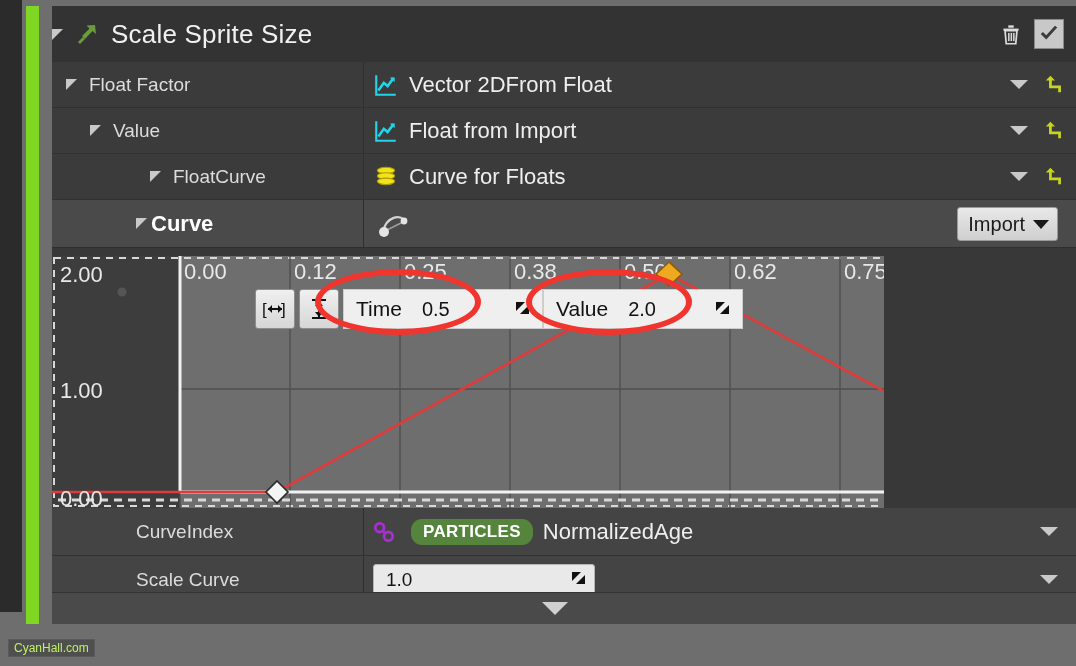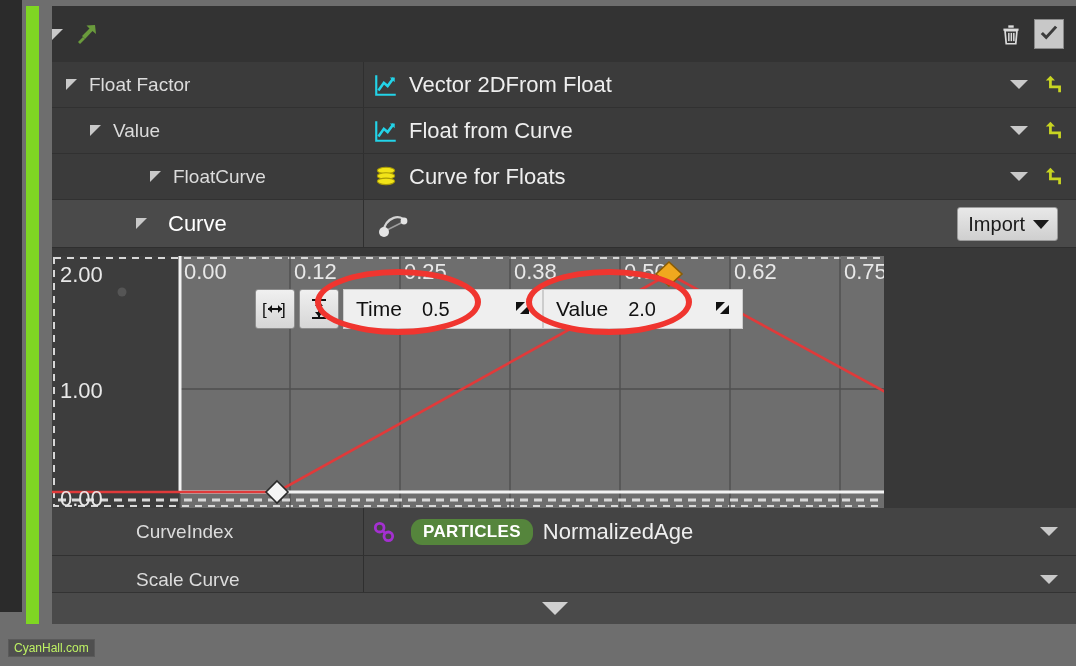--- a/index.html
+++ b/index.html
@@ -59,21 +59,21 @@
   .val-text { color: #eeeeee; font-size: 22px; margin-left: 10px; }
   .row-right { position: absolute; right: 10px; display: flex; align-items: center; gap: 16px; height: 100%; }
   .chev { width: 0; height: 0; border-left: 9px solid transparent; border-right: 9px solid transparent; border-top: 9px solid #c9c9c9; }
   .reset { width: 22px; height: 22px; }
 
   
   .curve-hdr {
     position: absolute; left: 0; width: 1024px; height: 48px; background: #4a4a4a;
     display: flex; align-items: center; border-bottom: 1px solid #2f2f2f;
   }
-  .curve-hdr .lbl { color: #ffffff; font-size: 22px; font-weight: normal; margin-left: 21px; }
+  .curve-hdr .lbl { color: #ffffff; font-size: 22px; font-weight: bold; margin-left: 4px; }
   .import-btn {
     position: absolute; right: 18px; top: 7px; height: 34px;
     background: linear-gradient(#e8e8e8,#cfcfcf);
     border: 1px solid #9a9a9a; border-radius: 3px;
     display: flex; align-items: center; padding: 0 8px 0 10px; gap: 8px;
     color: #1a1a1a; font-size: 20px;
   }
   .import-btn .dn { width: 0; height: 0; border-left: 8px solid transparent; border-right: 8px solid transparent; border-top: 9px solid #1a1a1a; }
 
   
@@ -143,20 +143,21 @@
   <div class="panel">
 
     <div class="hdr">
       <span class="tri-open"></span>
       <span class="hdr-icon">
         <svg width="24" height="24" viewBox="0 0 24 24">
           <path d="M20 3 L21 12 L17.5 9 L10 17 L7 14 L14.5 6.5 L11.5 3.5 Z" fill="#6a9b3c"></path>
           <path d="M3 20 L8 15 L10 17 L5 22 Z" fill="#6a9b3c"></path>
         </svg>
       </span>
+      <span class="hdr-title">Scale Sprite Size</span>
       <span class="hdr-right">
         <span class="trash">
           <svg width="26" height="26" viewBox="0 0 24 24">
             <rect x="5" y="7" width="14" height="2" fill="#dcdcdc"></rect>
             <rect x="9.5" y="4" width="5" height="2.2" fill="#dcdcdc"></rect>
             <path d="M6.5 9 L7.6 21 L16.4 21 L17.5 9 Z" fill="none" stroke="#dcdcdc" stroke-width="1.6"></path>
             <rect x="9.3" y="11" width="1.4" height="7.6" fill="#dcdcdc"></rect>
             <rect x="11.6" y="11" width="1.4" height="7.6" fill="#dcdcdc"></rect>
             <rect x="13.9" y="11" width="1.4" height="7.6" fill="#dcdcdc"></rect>
           </svg>
@@ -203,21 +204,21 @@
         <span style="margin-left:12px;">Value</span>
       </span>
       <span class="row-val">
         <span class="val-icon">
           <svg width="26" height="26" viewBox="0 0 24 24">
             <path d="M3 3 L3 21 L21 21" fill="none" stroke="#23d3e8" stroke-width="2"></path>
             <path d="M5 17 L10 10 L13.5 13 L19 5.5" fill="none" stroke="#23d3e8" stroke-width="2.4"></path>
             <path d="M15.5 5 L20 5 L20 9.5 Z" fill="#23d3e8"></path>
           </svg>
         </span>
-        <span class="val-text">Float from Curve</span>
+        <span class="val-text">Float from Import</span>
       </span>
       <span class="row-right">
         <span class="chev"></span>
         <span class="reset">
           <svg width="22" height="22" viewBox="0 0 24 24">
             <path d="M7 4 L7 14 L17 14 L17 20" fill="none" stroke="#c8d422" stroke-width="3"></path>
             <path d="M7 2 L12 7 L2 7 Z" fill="#c8d422"></path>
           </svg>
         </span>
       </span>
@@ -391,20 +392,31 @@
         <span class="val-text">NormalizedAge</span>
       </span>
       <span class="row-right" style="right:18px;">
         <span class="chev"></span>
       </span>
     </div>
 
     <div class="row darker" style="top:550px;height:48px;">
       <div class="split"></div>
       <span class="row-name" style="margin-left:84px;">Scale Curve</span>
+      <span class="row-val" style="left:311px;">
+        <span class="num-field" style="margin-left:10px;">
+          <span>1.0</span>
+          <span class="spin" style="margin-left:auto;">
+            <svg width="18" height="18" viewBox="0 0 18 18">
+              <path d="M17 4 L17 13 L8 13 Z" fill="#111"></path>
+              <path d="M13 1 L4 1 L4 10 Z" fill="#111"></path>
+            </svg>
+          </span>
+        </span>
+      </span>
       <span class="row-right" style="right:18px;">
         <span class="chev"></span>
       </span>
     </div>
 
     <div class="footer-bar">
       <span class="foot-tri"></span>
     </div>
   </div>
 

